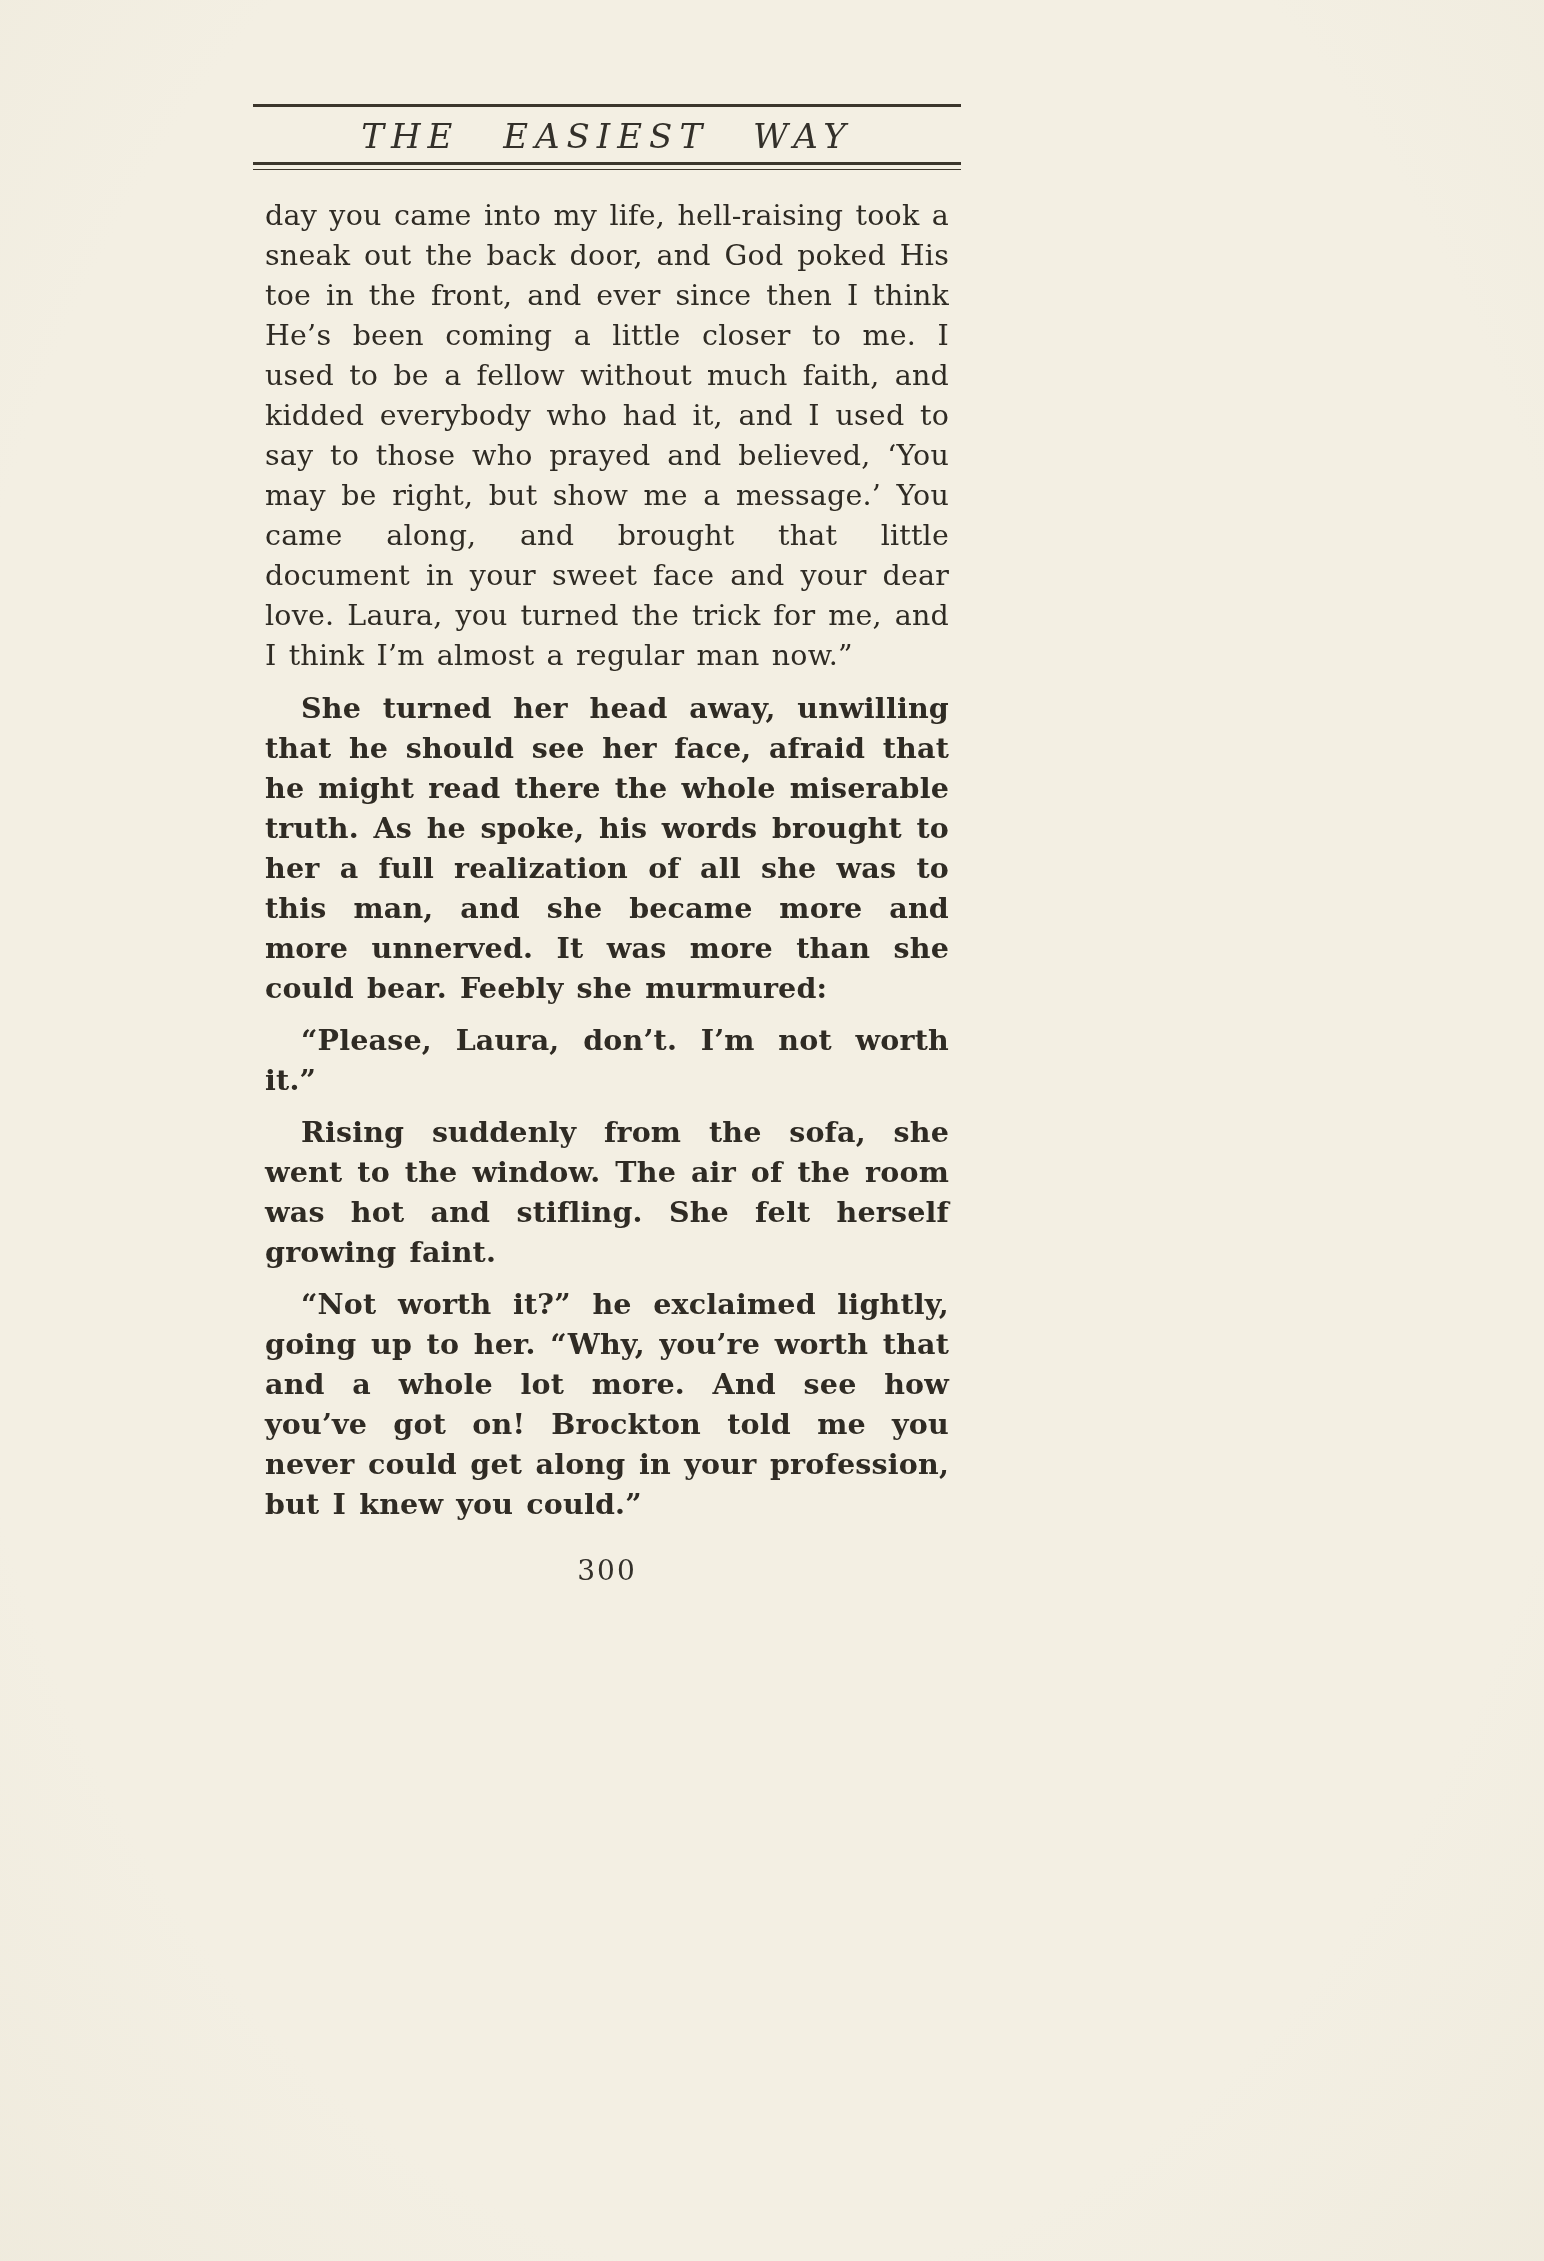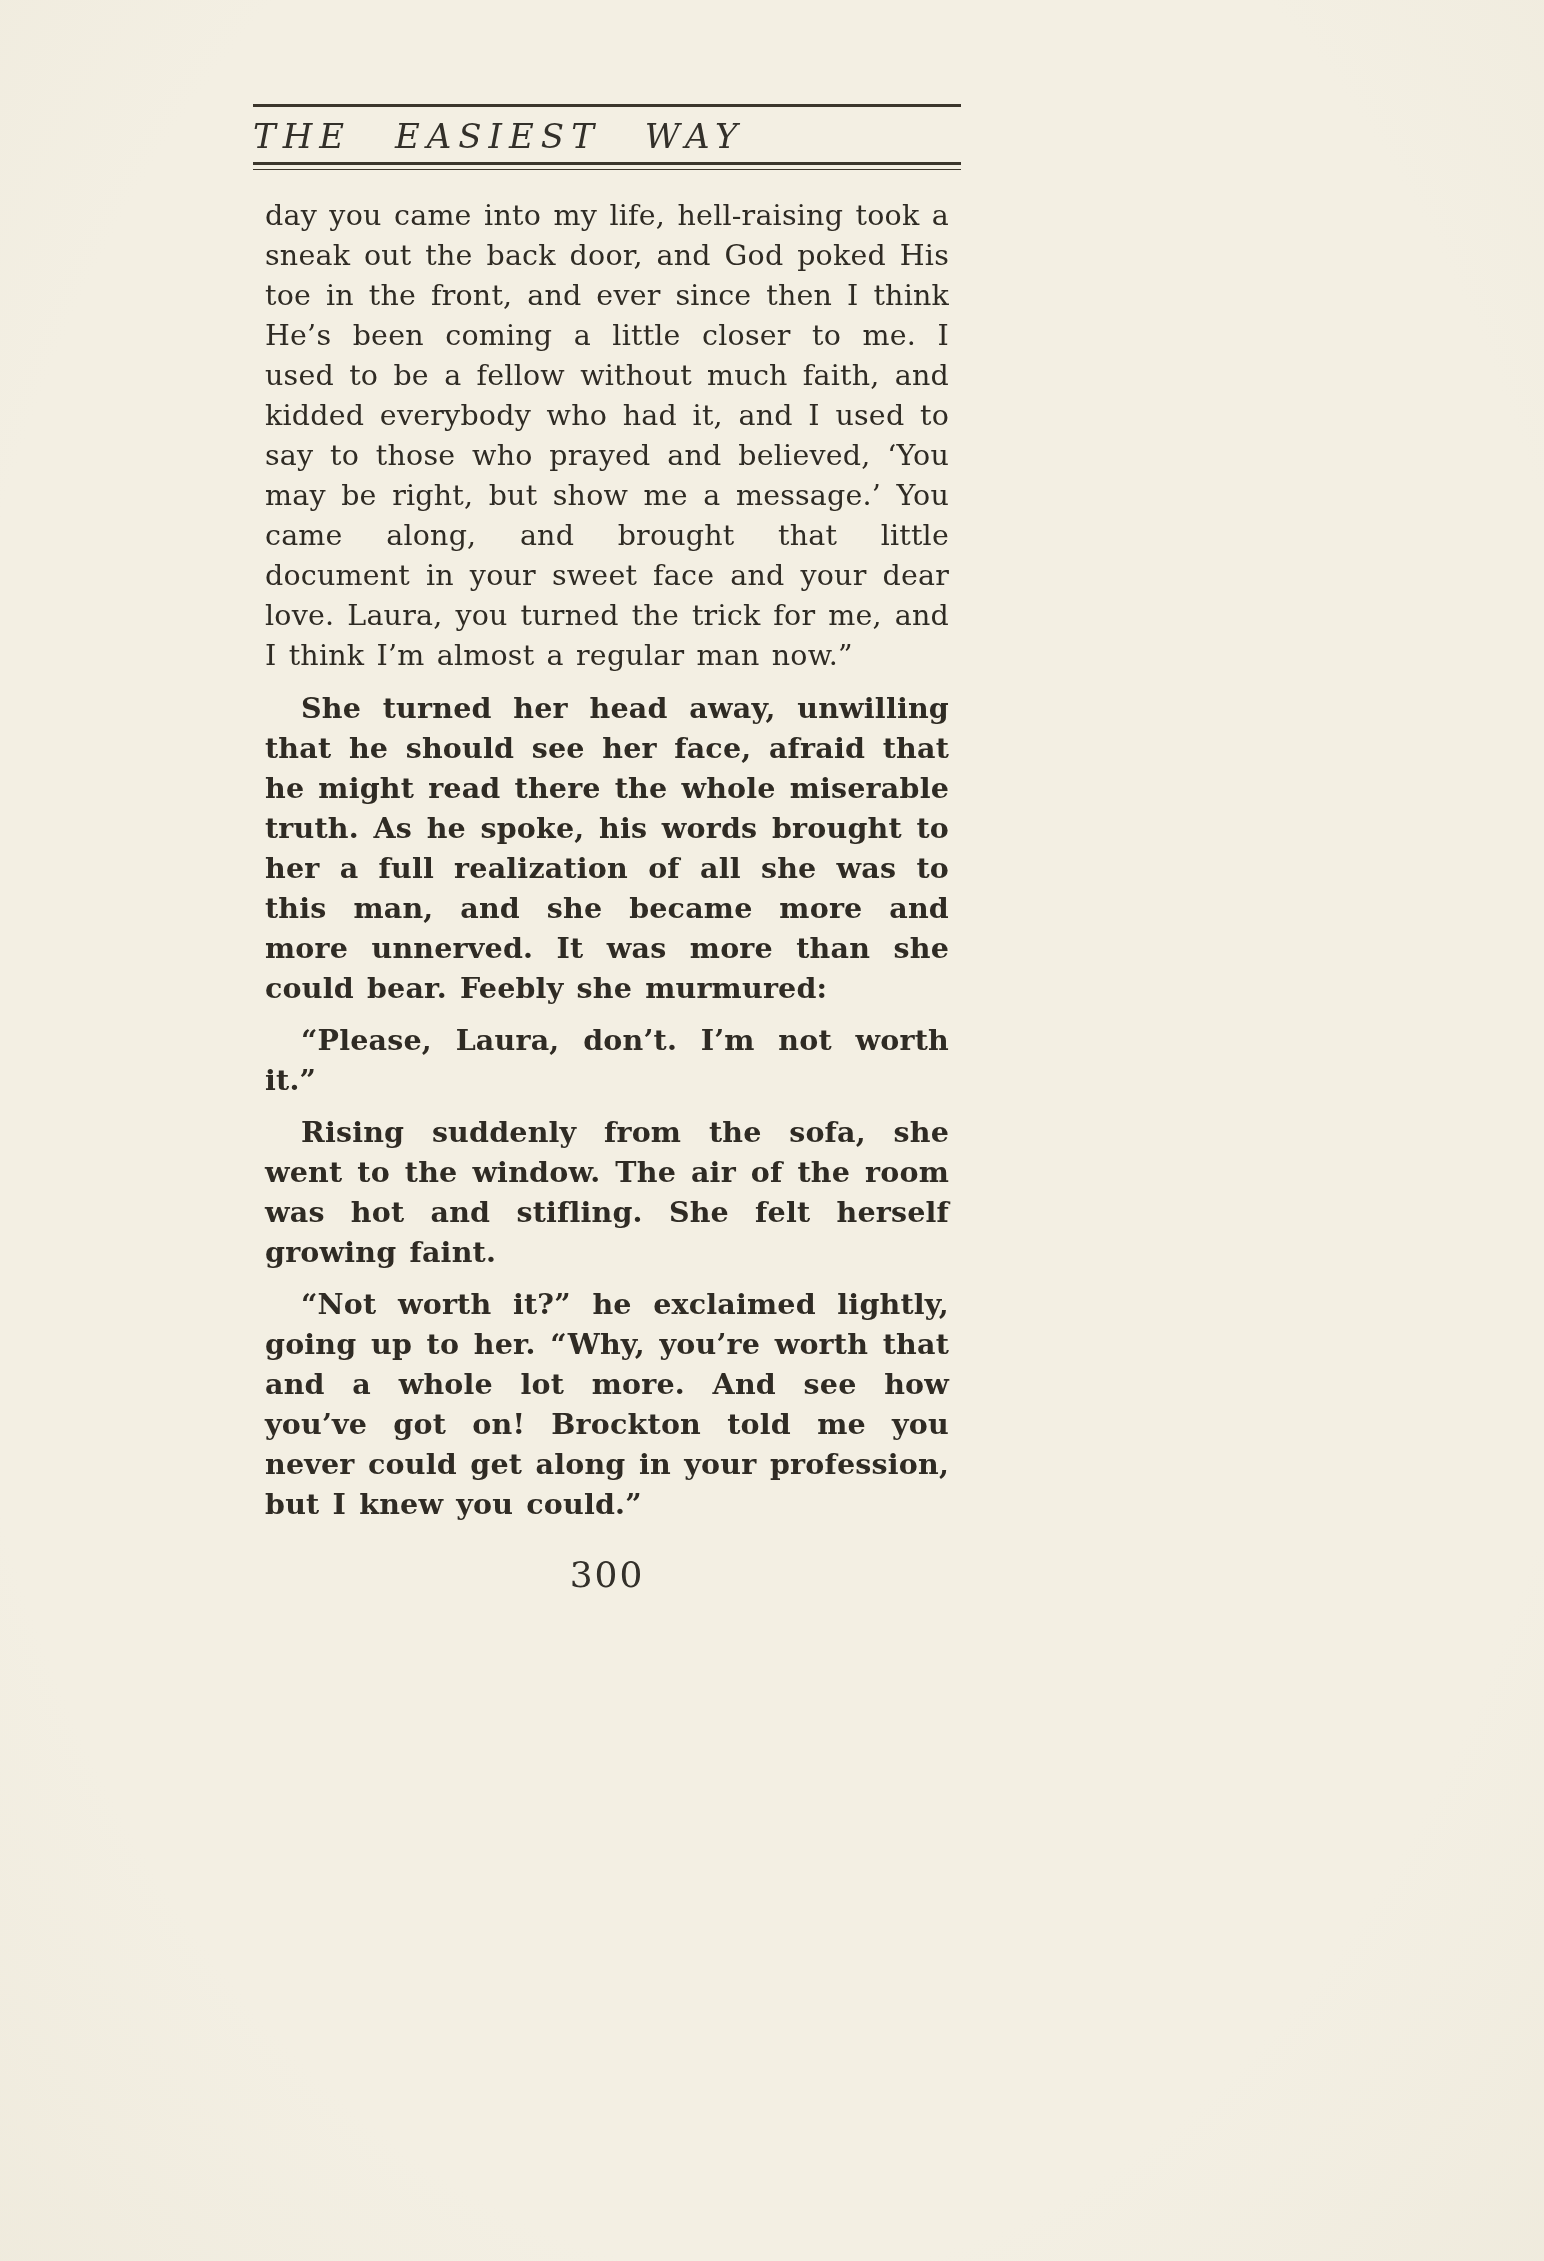--- a/index.html
+++ b/index.html
@@ -34,20 +34,21 @@
     height: 0;
     border-top: 3px solid #3b362c;
     margin-bottom: 7px;
   }
   .header-title {
     margin: 0;
     padding: 2px 0 6px 0;
     font-size: 34px;
     font-weight: normal;
     font-style: italic;
+    text-align: center;
     letter-spacing: 7px;
     word-spacing: 26px;
     color: #33302a;
   }
   .rule-bottom {
     height: 4px;
     border-top: 3px solid #3b362c;
     border-bottom: 1px solid #3b362c;
   }
   .body-text p.para {
@@ -62,21 +63,21 @@
   .body-text p.para.indent {
     text-indent: 36px;
     font-weight: bold;
   }
   .page-footer {
     margin-top: 30px;
     text-align: center;
   }
   .page-number {
     display: inline-block;
-    font-size: 36px;
+    font-size: 28px;
     letter-spacing: 2px;
     color: #33302a;
   }
 </style>
 </head>
 <body>
 
 <div class="page">
   <div class="text-block">
 

